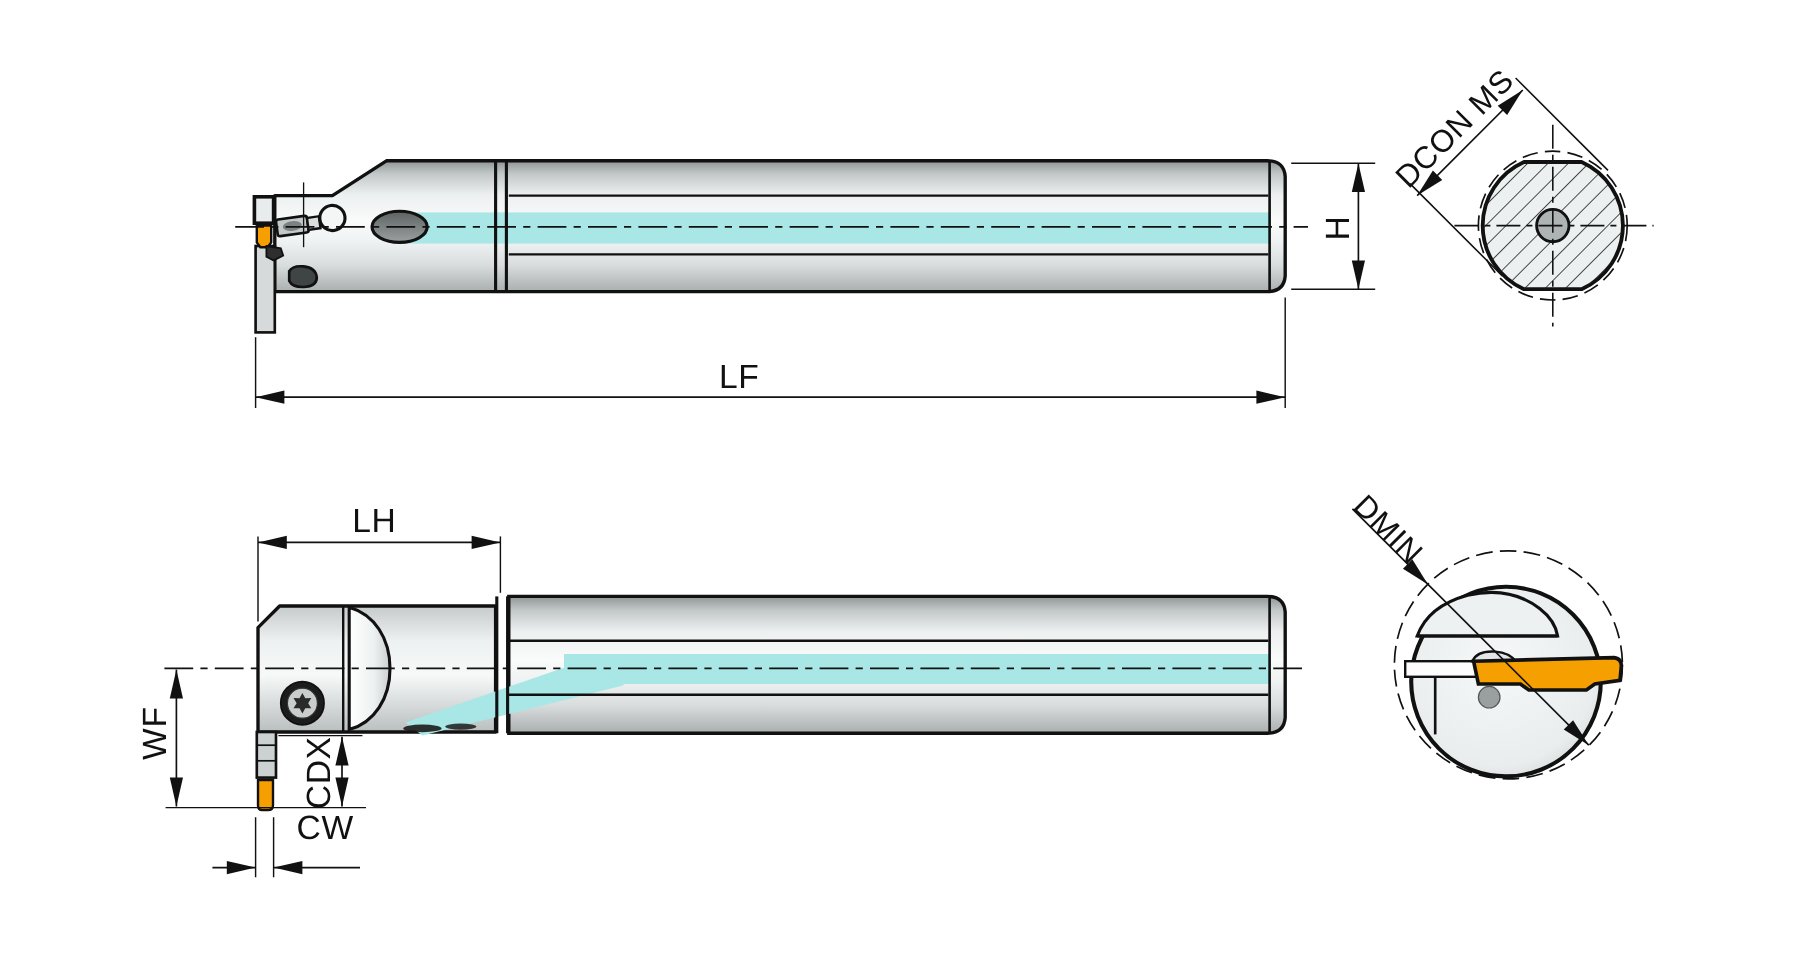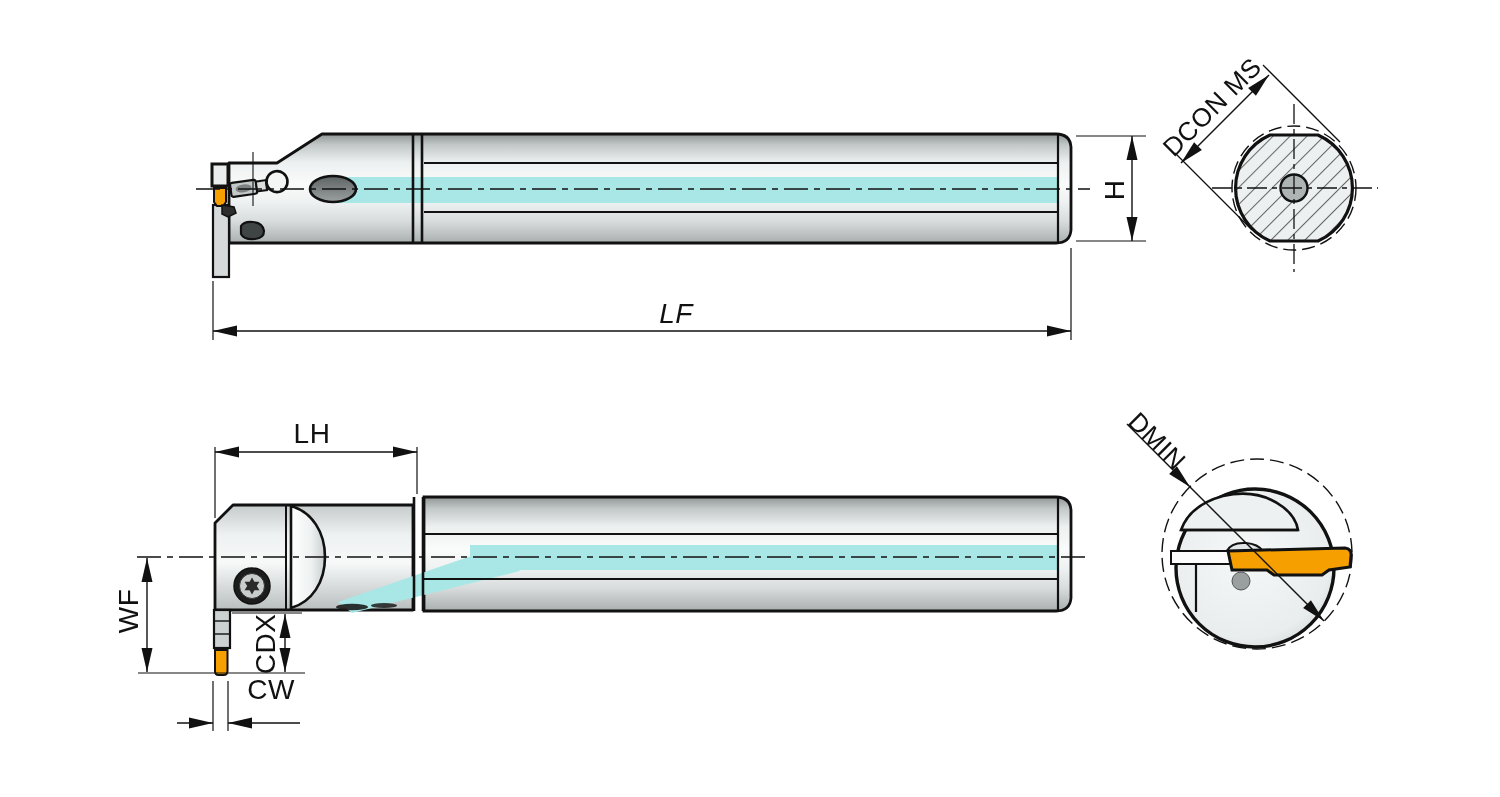--- a/index.html
+++ b/index.html
@@ -189,21 +189,21 @@
     <path d="M1228,551 L1345,548 Q1352,549 1351,556 L1350,567 L1329,570 L1322,575 L1274,575 L1267,570 L1232,570 Z" style="fill:var(--c-accent-orange,#F5A000)" stroke="#111" stroke-width="3"></path>
     <circle cx="1241" cy="581" r="9" fill="#9aa0a0" stroke="#555" stroke-width="1"></circle>
     <line x1="1196" y1="564" x2="1196" y2="612" stroke="#111" stroke-width="2.2"></line>
     <g>
       <line x1="1127" y1="424" x2="1190" y2="487" stroke="#111" stroke-width="1.4" marker-end="url(#ae)"></line>
       <line x1="1190" y1="487" x2="1324" y2="621" stroke="#111" stroke-width="1.4" marker-end="url(#ae)"></line>
     </g>
   </g>
 </svg>
 
-<div class="dim-label" style="left:676px;top:314px;font-style:italic;">LF</div>
+<div class="dim-label" style="left:616px;top:314px;">LF</div>
 <div class="dim-label rot-90" style="left:1115px;top:190px;">H</div>
 <div class="dim-label rot-m45 sm" style="left:1212px;top:107px;">DCON MS</div>
 <div class="dim-label" style="left:312px;top:434px;text-align:right;">LH</div>
 <div class="dim-label rot-90" style="left:129px;top:611px;">WF</div>
 <div class="dim-label rot-90" style="left:266px;top:644px;">CDX</div>
 <div class="dim-label" style="left:271px;top:690px;">CW</div>
 <div class="dim-label rot-p45 sm" style="left:1157px;top:441px;">DMIN</div>
 
 </div>
 

